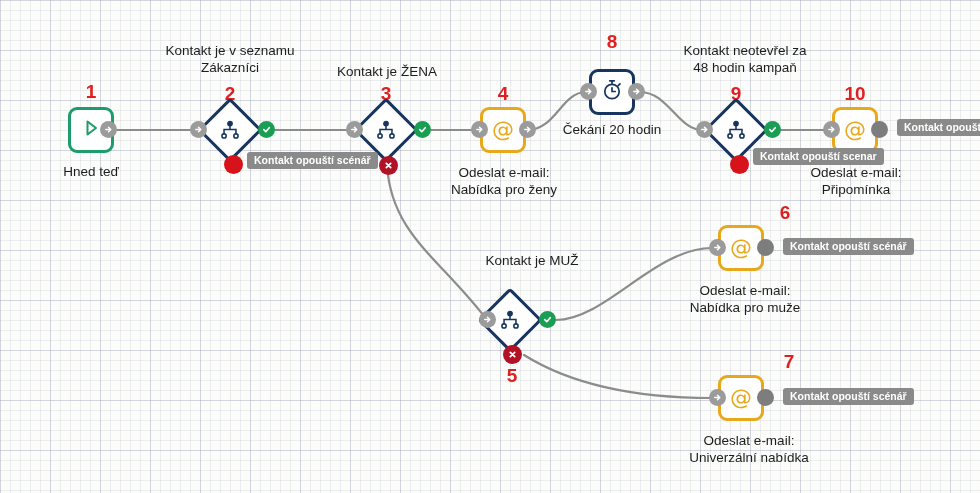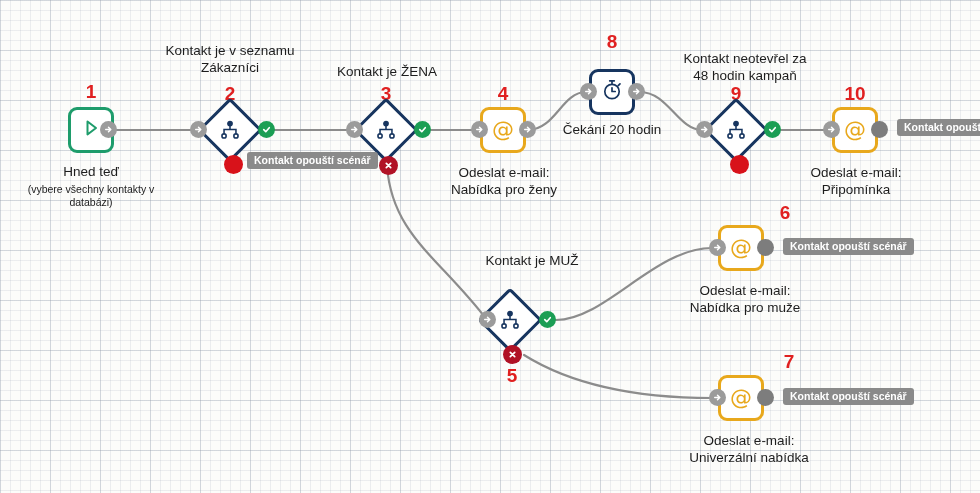--- a/index.html
+++ b/index.html
@@ -142,22 +142,20 @@
         <path d="M6.5 3.5 L15 10 L6.5 16.5 Z" fill="none" stroke="#1e9c6b" stroke-width="2" stroke-linejoin="round"></path>
       </svg>
     </span>
   </div>
   <div class="port in" style="left:100px; top:121px;">
     <svg width="11" height="11" viewBox="0 0 12 12">
       <path d="M3 6 H8 M6 3.5 L8.5 6 L6 8.5" stroke="#ffffff" stroke-width="1.6" fill="none" stroke-linecap="round" stroke-linejoin="round"></path>
     </svg>
   </div>
   <div class="label" style="left:31px; top:163px; width:120px;text-align:center;">Hned teď</div>
-  <div class="label sub" style="left:18px; top:183px; width:146px;">(vybere všechny kontakty v
-databázi)</div>
 
   <div class="label" style="left:152px; top:42px; width:156px;">Kontakt je v seznamu
 Zákazníci</div>
   <div class="num" style="left:208px; top:84px; width:44px;">2</div>
   <div class="diamond" style="left:207px; top:107px;"></div>
   <div class="diamond-icon" style="left:207px; top:107px;">
     <svg width="22" height="22" viewBox="0 0 24 24">
       <g stroke="#17355f" stroke-width="1.7" fill="none">
         <circle cx="12" cy="5" r="2.3" fill="#17355f"></circle>
         <circle cx="5.5" cy="18.5" r="2.3" fill="#ffffff"></circle>
@@ -243,21 +241,21 @@
       <path d="M3 6 H8 M6 3.5 L8.5 6 L6 8.5" stroke="#ffffff" stroke-width="1.6" fill="none" stroke-linecap="round" stroke-linejoin="round"></path>
     </svg>
   </div>
   <div class="port in" style="left:628px; top:83px;">
     <svg width="11" height="11" viewBox="0 0 12 12">
       <path d="M3 6 H8 M6 3.5 L8.5 6 L6 8.5" stroke="#ffffff" stroke-width="1.6" fill="none" stroke-linecap="round" stroke-linejoin="round"></path>
     </svg>
   </div>
   <div class="label" style="left:548px; top:121px; width:128px;">Čekání 20 hodin</div>
 
-  <div class="label" style="left:659px; top:50px; width:172px;">Kontakt neotevřel za
+  <div class="label" style="left:659px; top:42px; width:172px;">Kontakt neotevřel za
 48 hodin kampaň</div>
   <div class="num" style="left:714px; top:84px; width:44px;">9</div>
   <div class="diamond" style="left:713px; top:107px;"></div>
   <div class="diamond-icon" style="left:713px; top:107px;">
     <svg width="22" height="22" viewBox="0 0 24 24">
       <g stroke="#17355f" stroke-width="1.7" fill="none">
         <circle cx="12" cy="5" r="2.3" fill="#17355f"></circle>
         <circle cx="5.5" cy="18.5" r="2.3" fill="#ffffff"></circle>
         <circle cx="18.5" cy="18.5" r="2.3" fill="#ffffff"></circle>
         <path d="M12 7.3 V11.5 M5.5 16.2 V11.5 H18.5 V16.2"></path>
@@ -268,20 +266,21 @@
     <svg width="11" height="11" viewBox="0 0 12 12">
       <path d="M3 6 H8 M6 3.5 L8.5 6 L6 8.5" stroke="#ffffff" stroke-width="1.6" fill="none" stroke-linecap="round" stroke-linejoin="round"></path>
     </svg>
   </div>
   <div class="port ok" style="left:764px; top:121px;">
     <svg width="11" height="11" viewBox="0 0 12 12">
       <path d="M3 6.2 L5.2 8.4 L9 4" stroke="#ffffff" stroke-width="1.8" fill="none" stroke-linecap="round" stroke-linejoin="round"></path>
     </svg>
   </div>
   <div class="port stop" style="left:730px; top:155px; width:19px; height:19px;"></div>
+  <div class="chip" style="left:753px; top:148px;">Kontakt opouští scenar</div>
 
   <div class="num" style="left:831px; top:84px; width:48px;text-align:center;">10</div>
   <div class="box email" style="left:832px; top:107px;">
     <span style="color:#e8a81c; font-size:22px; line-height:22px; font-family:'DejaVu Sans',sans-serif;">@</span>
   </div>
   <div class="port in" style="left:823px; top:121px;">
     <svg width="11" height="11" viewBox="0 0 12 12">
       <path d="M3 6 H8 M6 3.5 L8.5 6 L6 8.5" stroke="#ffffff" stroke-width="1.6" fill="none" stroke-linecap="round" stroke-linejoin="round"></path>
     </svg>
   </div>

